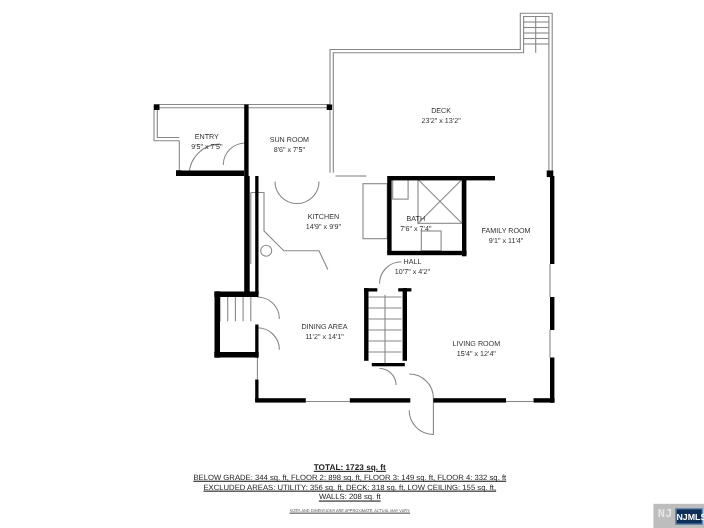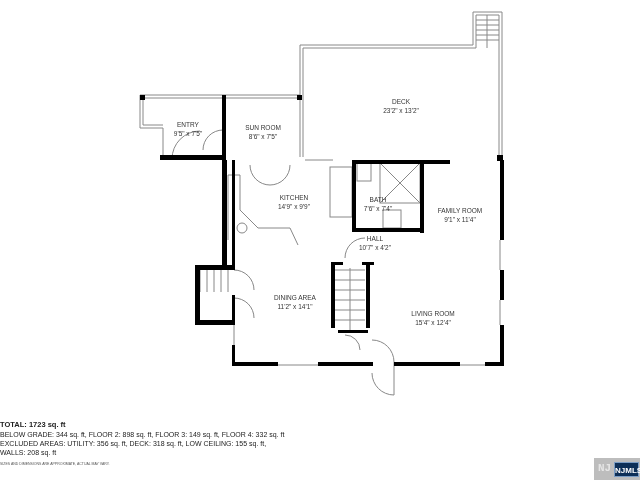--- a/index.html
+++ b/index.html
@@ -1,19 +1,19 @@
 <!DOCTYPE html>
 <html><head>
 <meta charset="utf-8">
 <style>
   html,body{margin:0;padding:0;background:#fff;}
   body{width:640px;height:480px;position:relative;overflow:hidden;font-family:"Liberation Sans",sans-serif;}
   svg{position:absolute;left:0;top:0;}
   .lbl{position:absolute;font-size:6.5px;color:#333;text-align:center;line-height:9px;white-space:nowrap;transform:translateX(-50%);}
-  .footer{position:absolute;left:0;width:636px;color:#222;}
+  .footer{position:absolute;left:0;width:636px;text-align:center;color:#222;text-decoration:underline;}
   .total{top:420px;font-size:7.5px;font-weight:bold;}
   .line{font-size:7px;}
   .l1{top:431px;} .l2{top:440px;} .l3{top:449px;}
   .disc{top:462px;font-size:3.5px;color:#555;}
   .logo{position:absolute;left:594px;top:458px;width:46px;height:22px;background:#bdbdbd;}
   .logo-bg{position:absolute;left:4px;top:4px;font-size:11px;font-weight:bold;color:#e5e5e5;font-family:Liberation Mono, monospace;}
   .logo-badge{position:absolute;left:614px;top:462px;width:25px;height:15px;background:#0d2f57;color:#fff;font-size:8px;font-weight:bold;line-height:15px;text-align:right;border:1px solid #7a9cc4;box-sizing:border-box;}
 </style>
 </head>
 <body>

